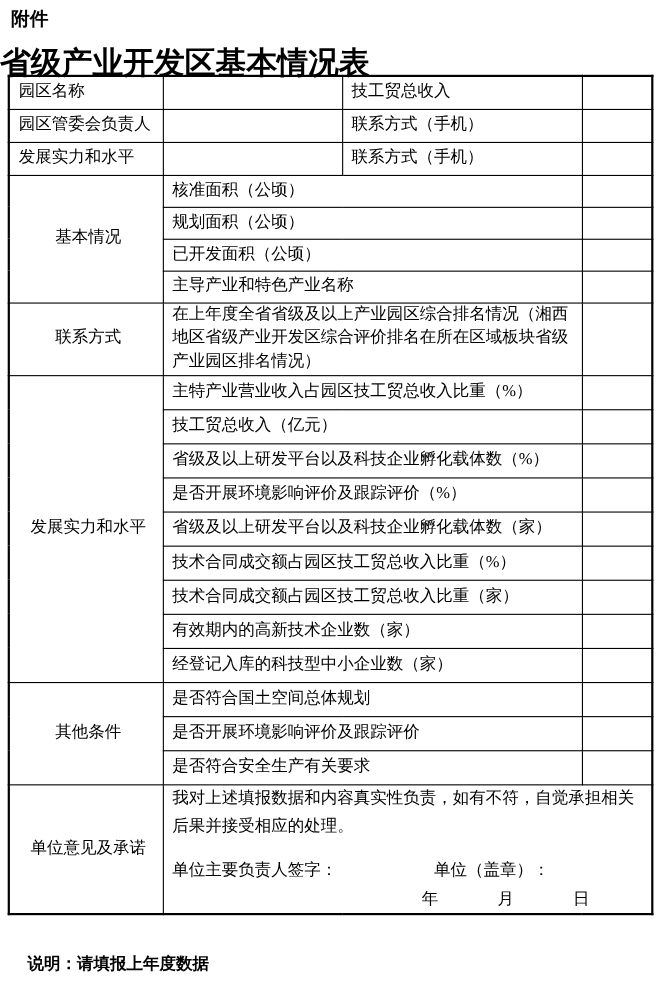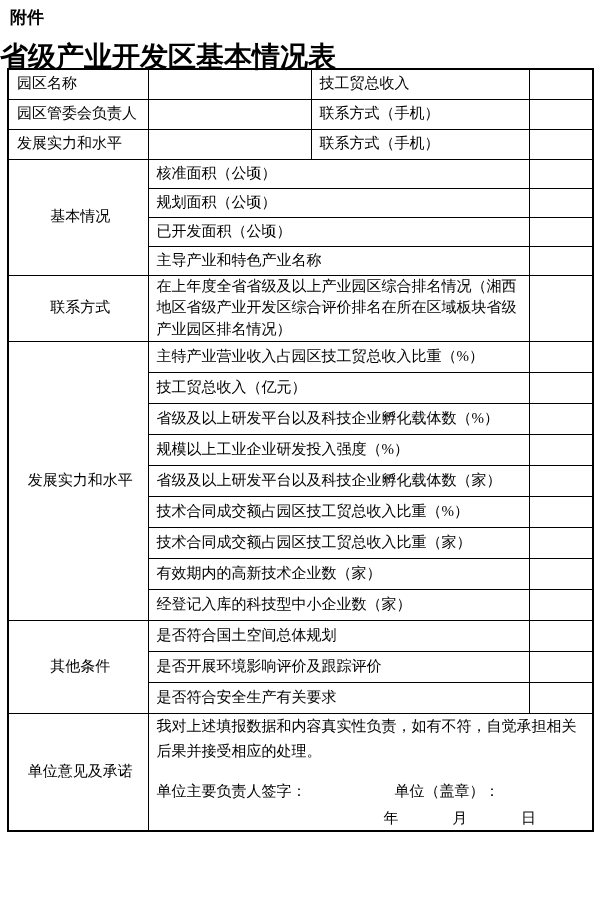--- a/index.html
+++ b/index.html
@@ -138,21 +138,21 @@
     </tr>
     <tr class="r31">
       <td colspan="2">技工贸总收入（亿元）</td>
       <td class="fill"></td>
     </tr>
     <tr class="r31">
       <td colspan="2">省级及以上研发平台以及科技企业孵化载体数（%）</td>
       <td class="fill"></td>
     </tr>
     <tr class="r31">
-      <td colspan="2">规模以上工业企业研发投入强度（%）</td>
+      <td colspan="2">是否开展环境影响评价及跟踪评价（%）</td>
       <td class="fill"></td>
     </tr>
     <tr class="r31">
       <td colspan="2">省级及以上研发平台以及科技企业孵化载体数（家）</td>
       <td class="fill"></td>
     </tr>
     <tr class="r31">
       <td colspan="2">技术合同成交额占园区技工贸总收入比重（%）</td>
       <td class="fill"></td>
     </tr>
@@ -194,14 +194,15 @@
         <div class="commit-date">
           <span>年</span>
           <span>月</span>
           <span>日</span>
         </div>
       </td>
     </tr>
   </tbody>
     </table>
 
+  <div class="footer-note">说明：请填报上年度数据</div>
 
 </div>
 
 </body></html>

